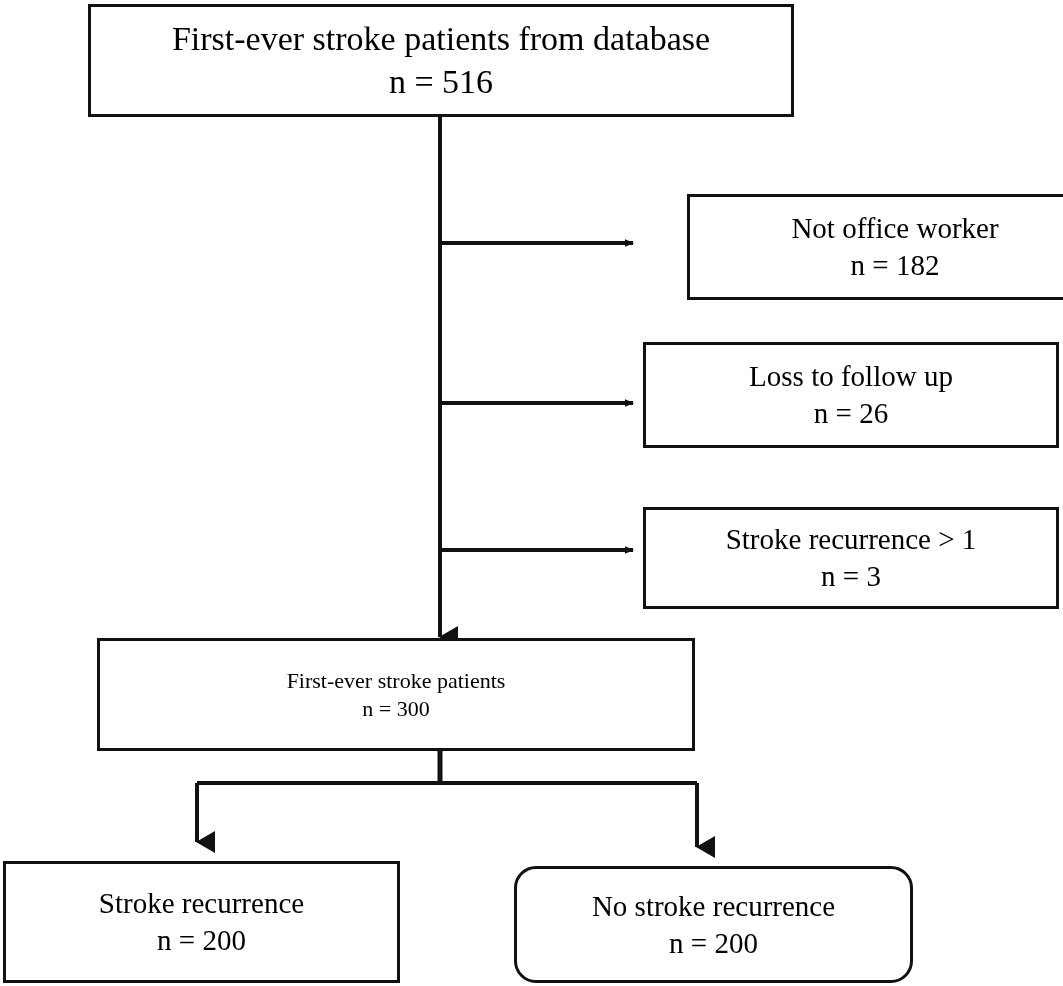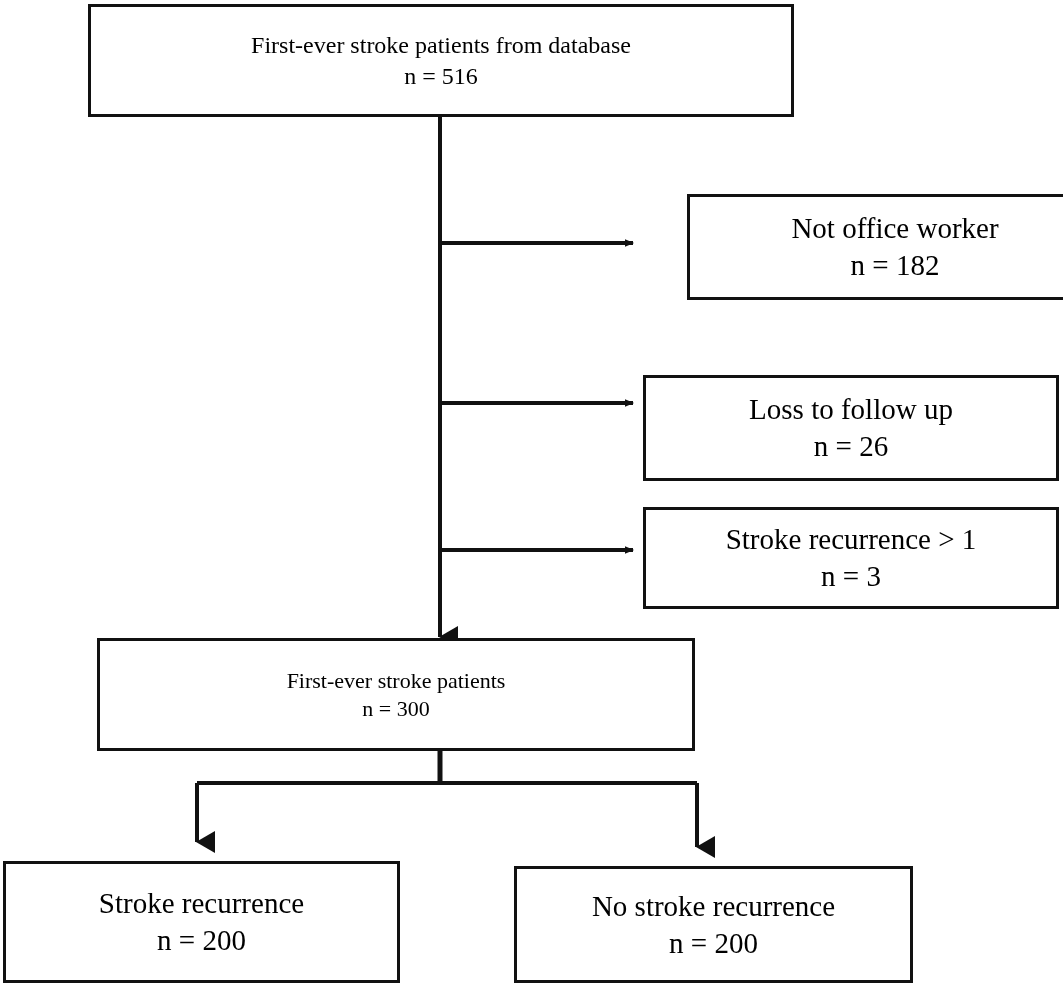--- a/index.html
+++ b/index.html
@@ -44,29 +44,29 @@
   .node .line1 {
     display: block;
     white-space: nowrap;
   }
   .node .line2 {
     display: block;
     white-space: nowrap;
   }
 
   
-  #node-source   { left: 88px;  top: 4px;   width: 706px; height: 113px; font-size: 24px; }
+  #node-source   { left: 88px;  top: 4px;   width: 706px; height: 113px; font-size: 34px; }
   #node-included { left: 61px;  top: 638px; width: 598px; height: 113px; font-size: 22px; margin-left: 36px; }
 
   #node-exclude-0 { left: 643px; top: 194px; width: 416px; height: 106px; font-size: 29px; margin-left: 44px; }
-  #node-exclude-1 { left: 643px; top: 342px; width: 416px; height: 106px; font-size: 29px; margin-top: 33px; }
+  #node-exclude-1 { left: 643px; top: 342px; width: 416px; height: 106px; font-size: 29px; }
   #node-exclude-2 { left: 643px; top: 507px; width: 416px; height: 102px; font-size: 29px; text-align: right; }
 
   #node-outcome-0 { left: 3px;   top: 861px; width: 397px; height: 122px; font-size: 29px; }
-  #node-outcome-1 { left: 514px; top: 866px; width: 399px; height: 117px; font-size: 29px; }
+  #node-outcome-1 { left: 514px; top: 866px; width: 399px; height: 117px; font-size: 29px; border-radius: 22px; }
 </style>
 </head>
 <body>
 
 <div id="flow-root">
 
   <svg id="connectors" viewBox="0 0 1063 986" width="1063" height="986" aria-hidden="true">
     <defs>
       <marker id="arrow-right" markerWidth="10" markerHeight="10" refX="8.4" refY="4" orient="auto" markerUnits="userSpaceOnUse">
         <path d="M0,0 L9.5,4 L0,8 z" fill="#111111"></path>

